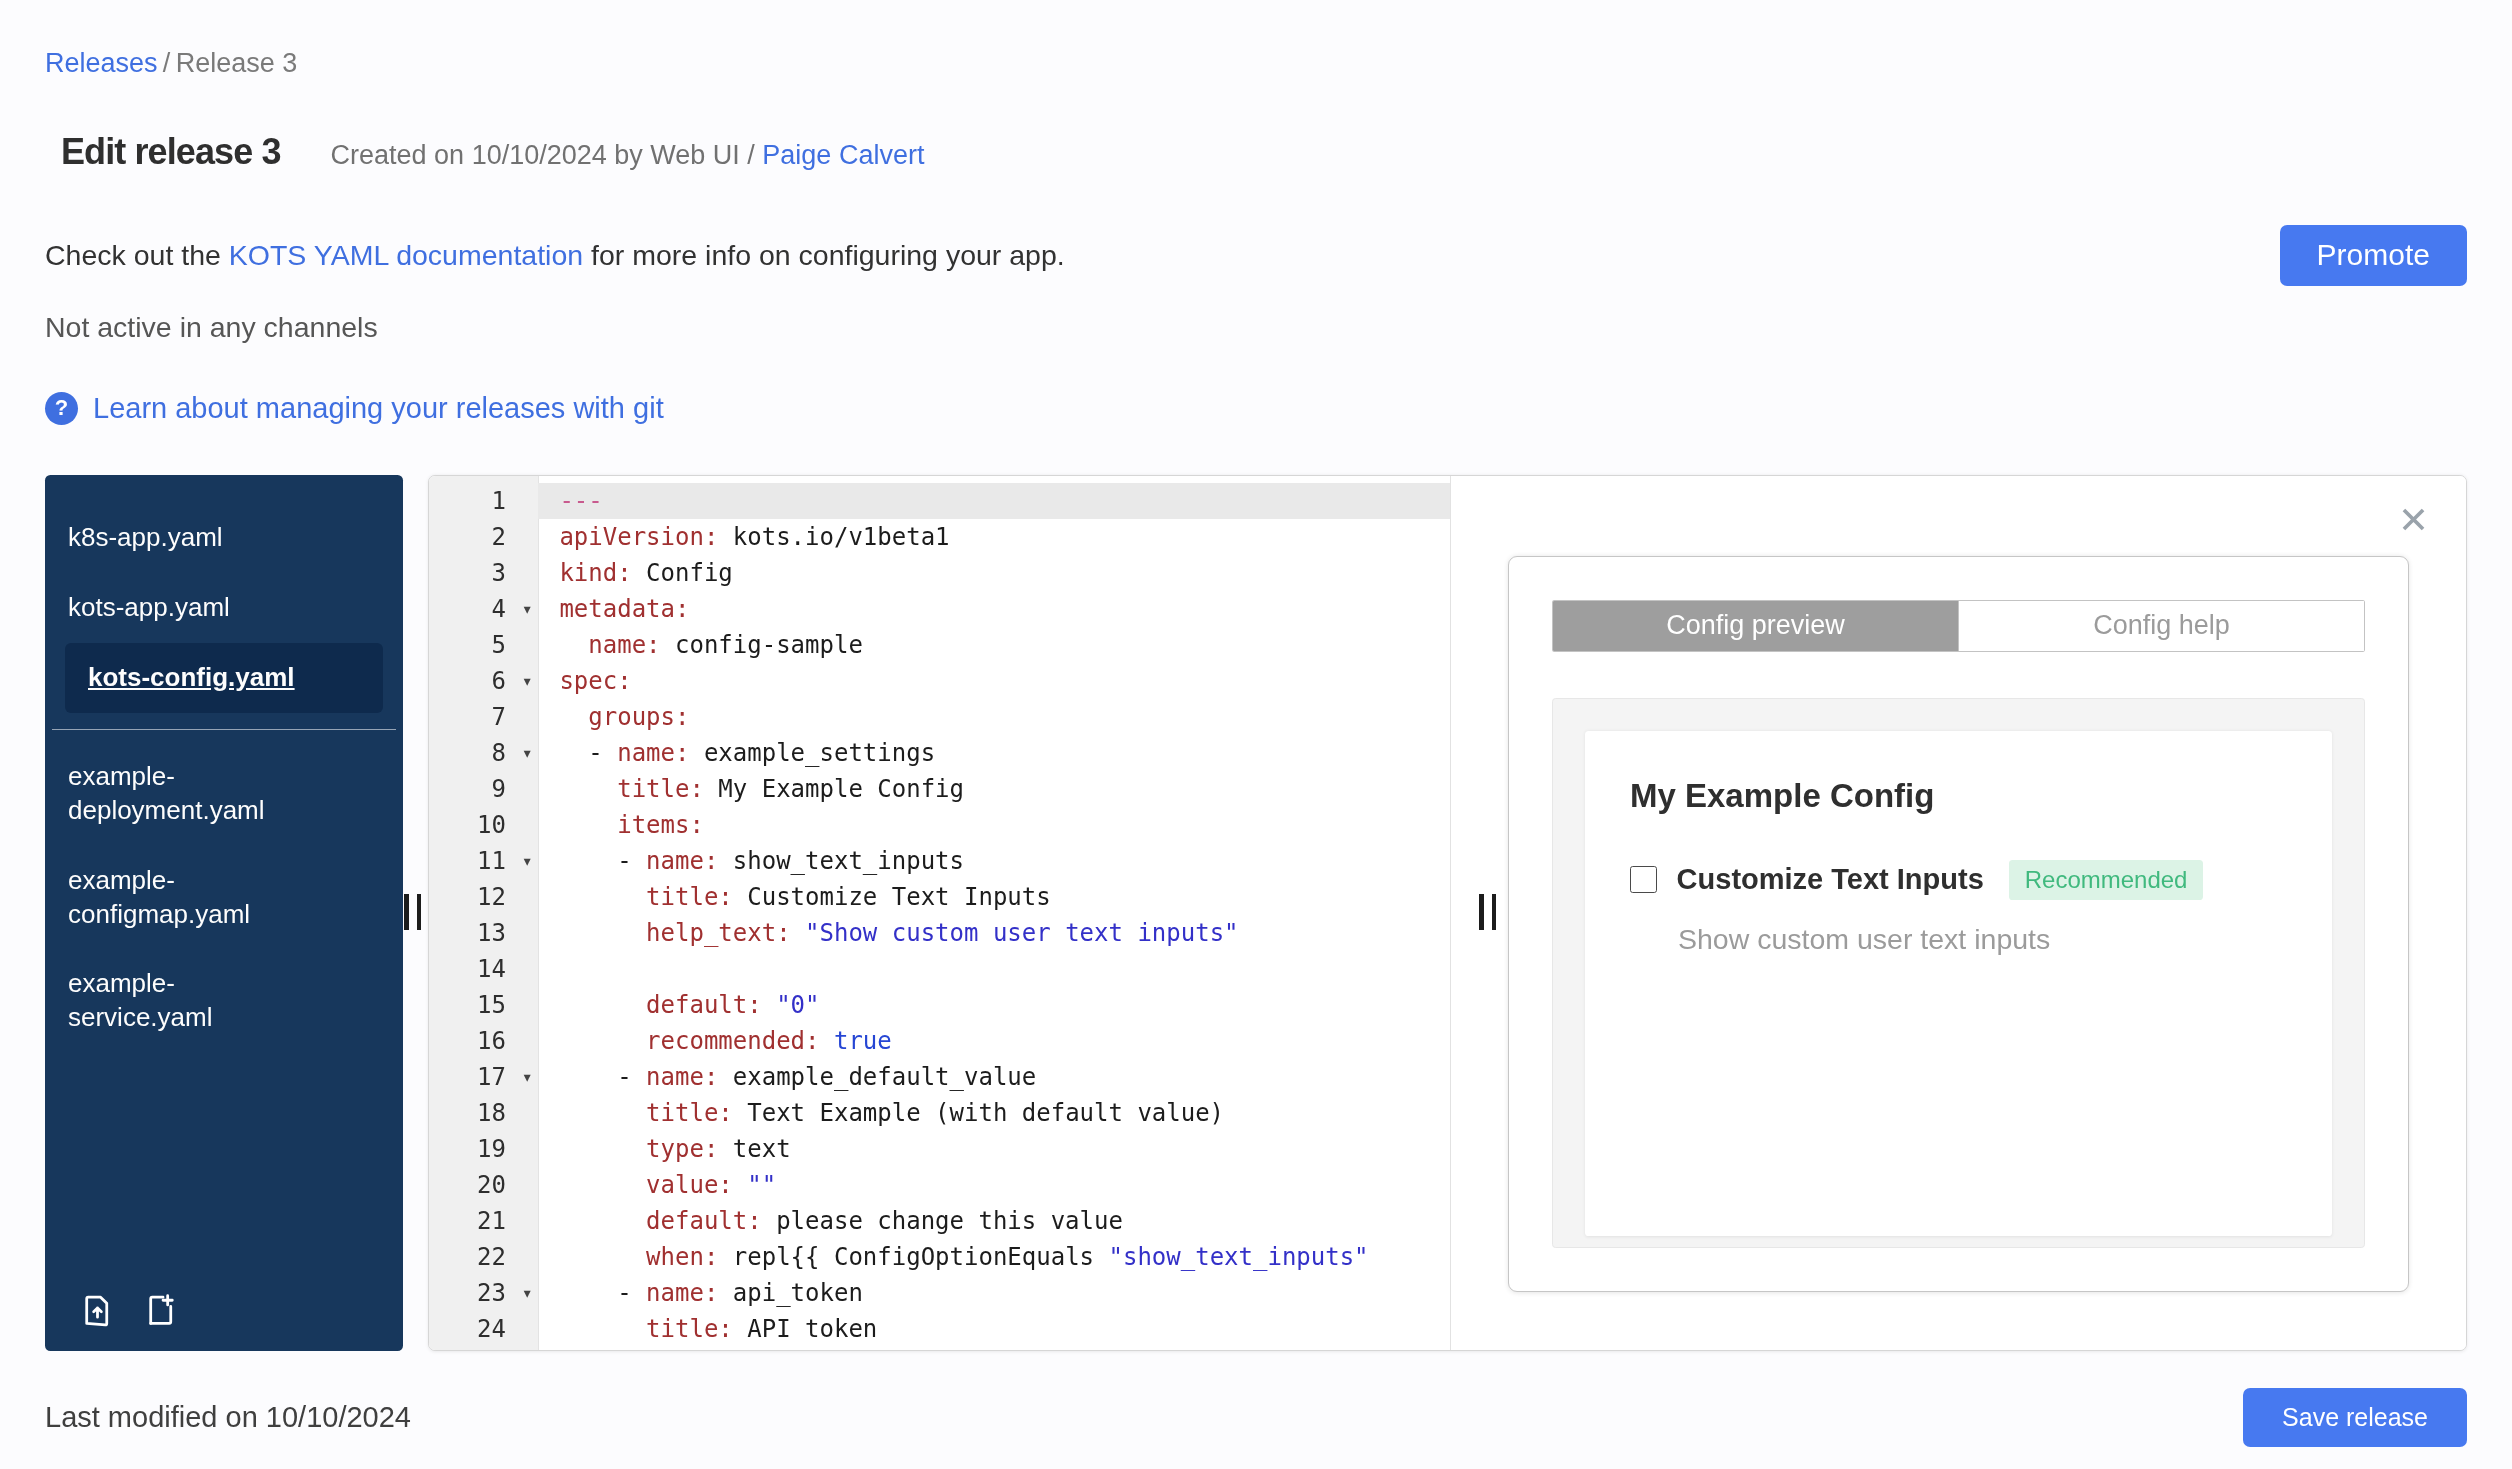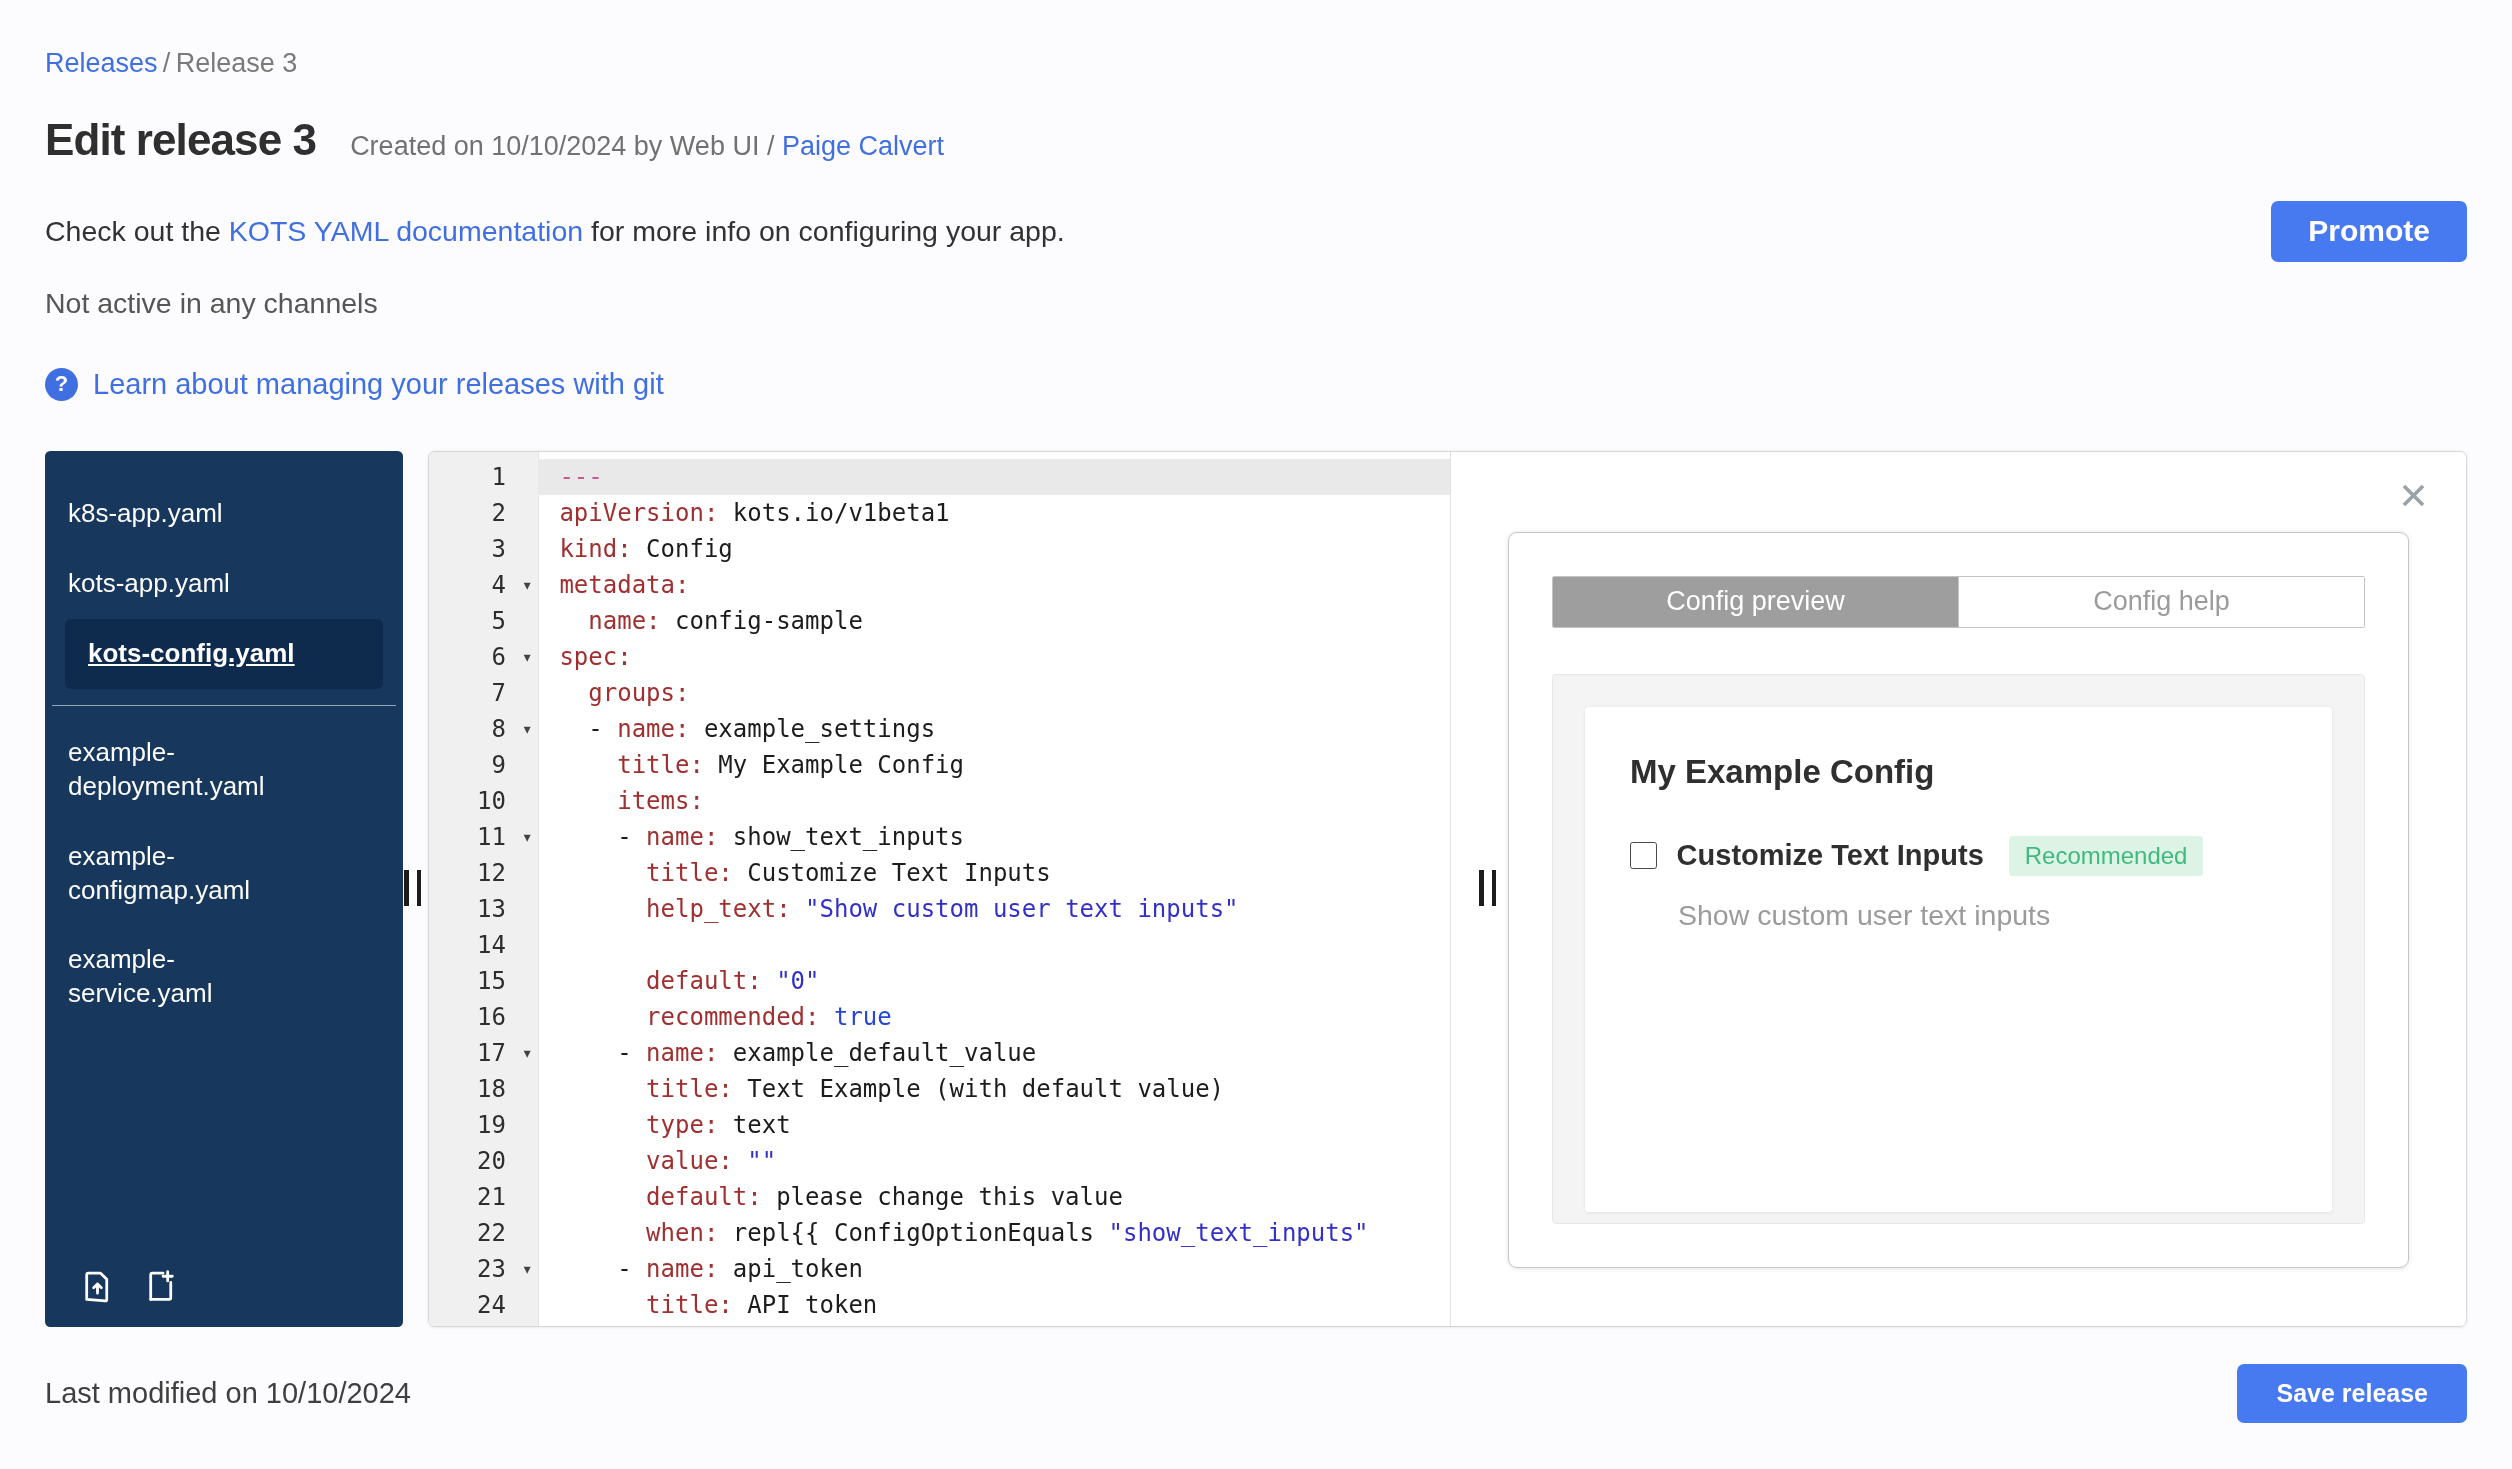--- a/index.html
+++ b/index.html
@@ -13,27 +13,27 @@
   .page { padding:0 45px; position:relative; height:100%; }
 
   a, .link { color:var(--c-link,#3f6fe0); text-decoration:none; cursor:pointer; }
 
   
   .breadcrumb { padding-top:48px; font-size:27px; }
   .breadcrumb .crumb-current { color:#7a7a7a; }
   .breadcrumb .crumb-sep { color:#7a7a7a; margin:0 5.3px;}
 
   .title-row { margin-top:36px; display:flex; align-items:baseline; }
-  .page-title { font-size:44px; font-weight:bold; color:#2f2f2f; margin:0; letter-spacing:-0.9px;}
+  .page-title { font-size:36px; font-weight:bold; color:#2f2f2f; margin:16px; letter-spacing:-0.9px;}
   .created { font-size:27px; color:#717171; margin-left:34px; }
 
   .doc-row { margin-top:36px; display:flex; justify-content:space-between; align-items:center; }
   .doc-text { font-size:28.5px; }
   .btn { background:var(--c-button,#4779f0); color:#fff; border:none; border-radius:7.1px;
-         font-family:inherit; font-weight:bold; cursor:pointer; }
+         font-family:inherit; font-weight:normal; cursor:pointer; }
   .promote-btn { font-size:30px; padding:13.4px 37px; }
 
   .status-line { margin-top:25px; font-size:28.5px; color:#565656; }
 
   .git-row { margin-top:48px; display:flex; align-items:center; gap:15px; }
   .help-badge { width:33px; height:33px; border-radius:50%; background:var(--c-link,#4779f0);
     color:#fff; font-size:22px; font-weight:bold; display:flex; align-items:center; justify-content:center; }
   .git-link { font-size:29px; }
 
   

